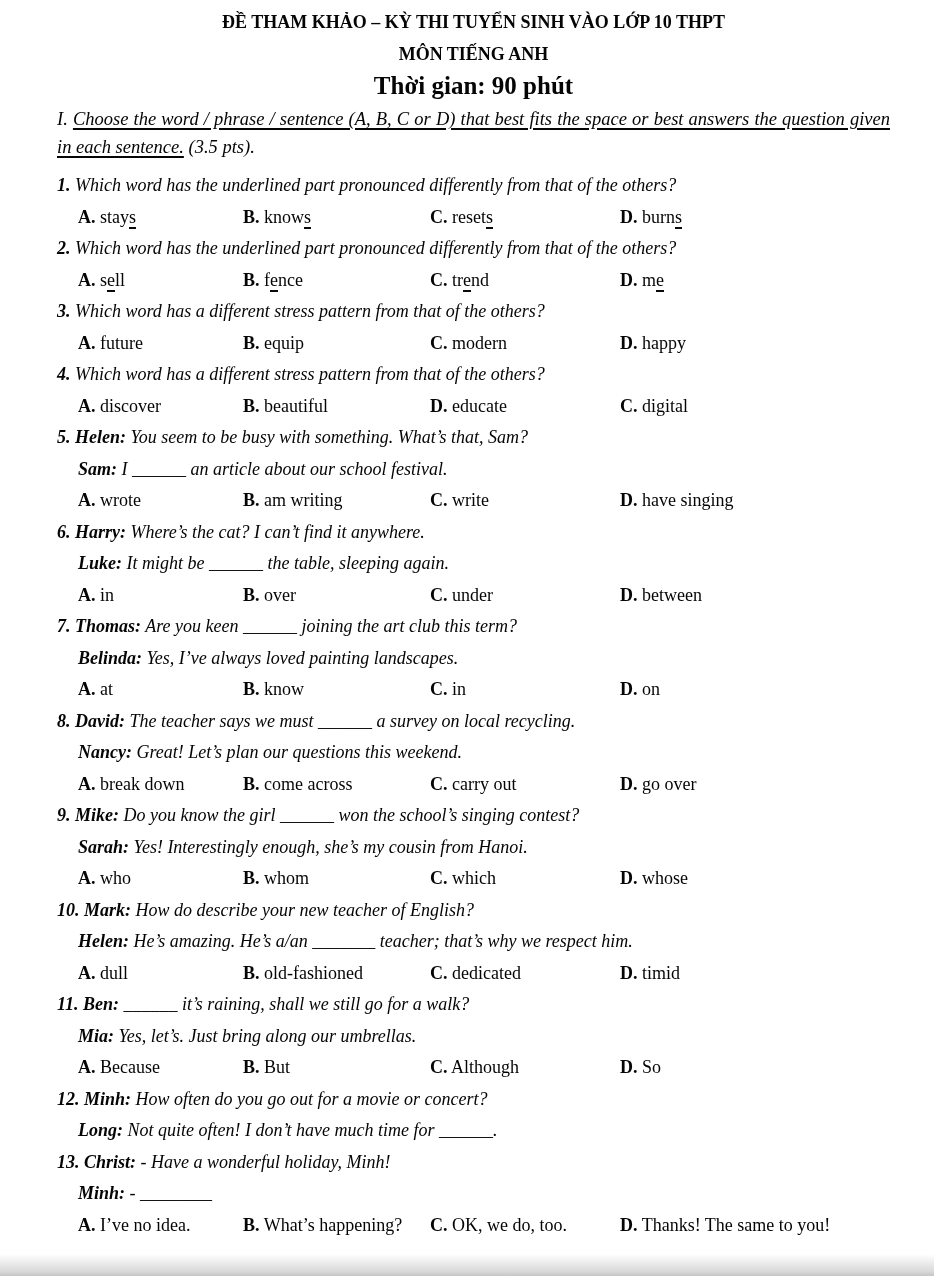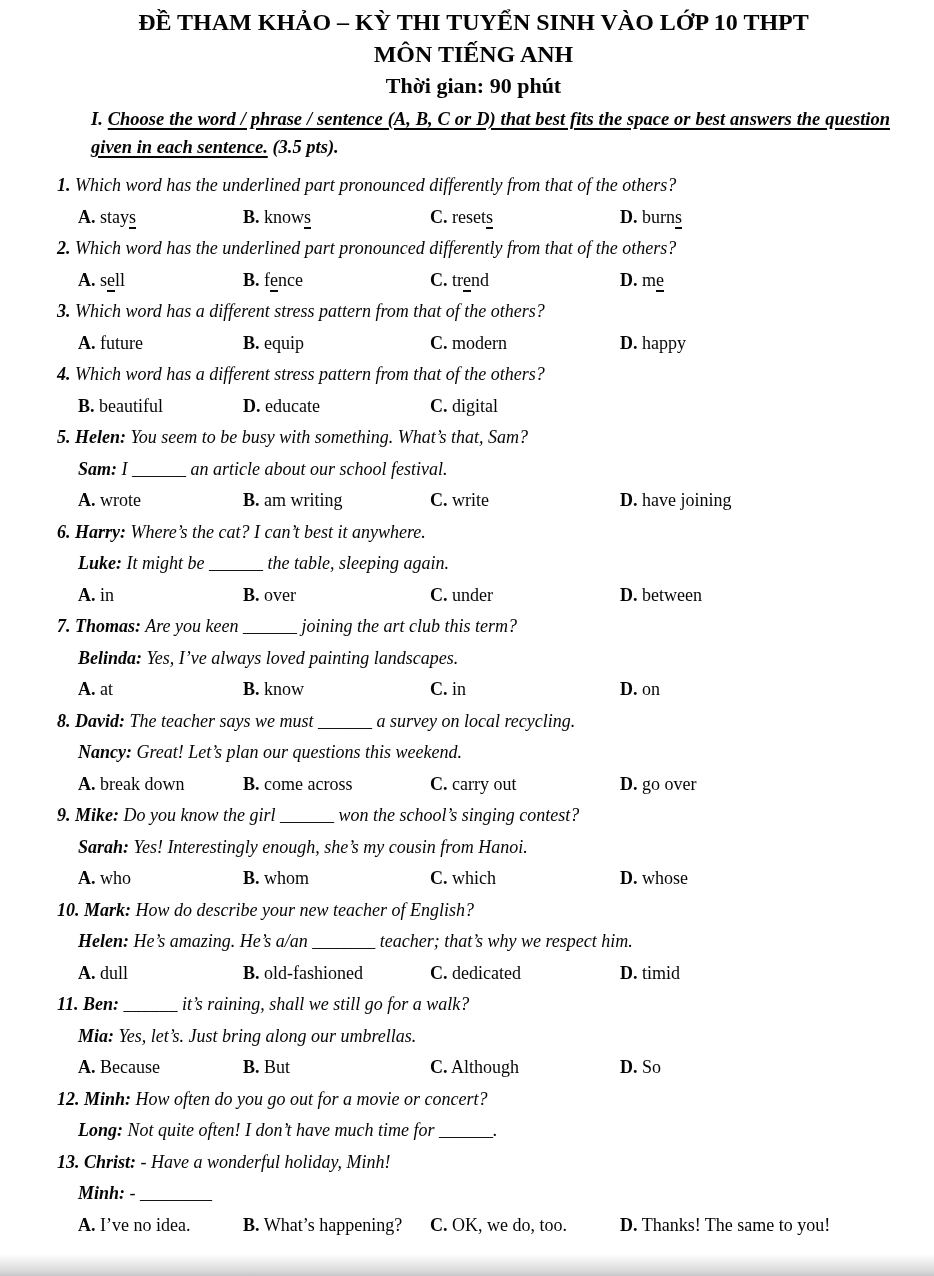--- a/index.html
+++ b/index.html
@@ -10,32 +10,31 @@
     font-family: "Liberation Serif", "DejaVu Serif", serif;
     color: #050505;
   }
   .page {
     position: relative;
     width: 934px; height: 1276px;
     padding: 6px 44px 0 57px;
   }
   
   .header { text-align: center; font-weight: bold; }
-  .header .title-line { font-size: 24px; line-height: 32px; }
-  .header .duration-line { font-size: 22px; line-height: 32px; }
+  .header .title-line { font-size: 18px; line-height: 32px; }
+  .header .duration-line { font-size: 25px; line-height: 32px; }
   
   .section-instruction {
     font-size: 18.5px;
     line-height: 28px;
-    font-weight: bold;
+    font-weight: normal;
     font-style: italic;
     text-align: justify;
     margin-top: 3px;
     margin-bottom: 9px;
-    margin-left: 34px;
   }
   .section-instruction .main-underline {
     text-decoration: underline;
     text-decoration-thickness: 2px;
     text-underline-offset: 3px;
   }
   
   .questions { font-size: 18px; }
   .q-line { line-height: 31.5px; white-space: nowrap; font-style: italic; }
   .q-line.cont { padding-left: 21px; }
@@ -97,37 +96,38 @@
         <div class="options-row">
           <span class="option"><span class="opt-label">A.</span> <span>future</span></span>
           <span class="option"><span class="opt-label">B.</span> <span>equip</span></span>
           <span class="option"><span class="opt-label">C.</span> <span>modern</span></span>
           <span class="option"><span class="opt-label">D.</span> <span>happy</span></span>
         </div>
       </div>
       <div class="question-block">
         <div class="q-line"><span class="q-num">4.</span> <span class="q-text">Which word has a different stress pattern from that of the others?</span></div>
         <div class="options-row">
+          <span class="option"><span class="opt-label">A.</span> <span>discover</span></span>
           <span class="option"><span class="opt-label">B.</span> <span>beautiful</span></span>
           <span class="option"><span class="opt-label">D.</span> <span>educate</span></span>
           <span class="option"><span class="opt-label">C.</span> <span>digital</span></span>
         </div>
       </div>
       <div class="question-block">
         <div class="q-line"><span class="q-num">5.</span> <span class="q-speaker">Helen:</span> <span class="q-text">You seem to be busy with something. What’s that, Sam?</span></div>
         <div class="q-line cont"><span class="q-speaker">Sam:</span> <span class="q-text">I ______ an article about our school festival.</span></div>
         <div class="options-row">
           <span class="option"><span class="opt-label">A.</span> <span>wrote</span></span>
           <span class="option"><span class="opt-label">B.</span> <span>am writing</span></span>
           <span class="option"><span class="opt-label">C.</span> <span>write</span></span>
-          <span class="option"><span class="opt-label">D.</span> <span>have joining</span></span>
-        </div>
-      </div>
-      <div class="question-block">
-        <div class="q-line"><span class="q-num">6.</span> <span class="q-speaker">Harry:</span> <span class="q-text">Where’s the cat? I can’t best it anywhere.</span></div>
+          <span class="option"><span class="opt-label">D.</span> <span>have singing</span></span>
+        </div>
+      </div>
+      <div class="question-block">
+        <div class="q-line"><span class="q-num">6.</span> <span class="q-speaker">Harry:</span> <span class="q-text">Where’s the cat? I can’t find it anywhere.</span></div>
         <div class="q-line cont"><span class="q-speaker">Luke:</span> <span class="q-text">It might be ______ the table, sleeping again.</span></div>
         <div class="options-row">
           <span class="option"><span class="opt-label">A.</span> <span>in</span></span>
           <span class="option"><span class="opt-label">B.</span> <span>over</span></span>
           <span class="option"><span class="opt-label">C.</span> <span>under</span></span>
           <span class="option"><span class="opt-label">D.</span> <span>between</span></span>
         </div>
       </div>
       <div class="question-block">
         <div class="q-line"><span class="q-num">7.</span> <span class="q-speaker">Thomas:</span> <span class="q-text">Are you keen ______ joining the art club this term?</span></div>

